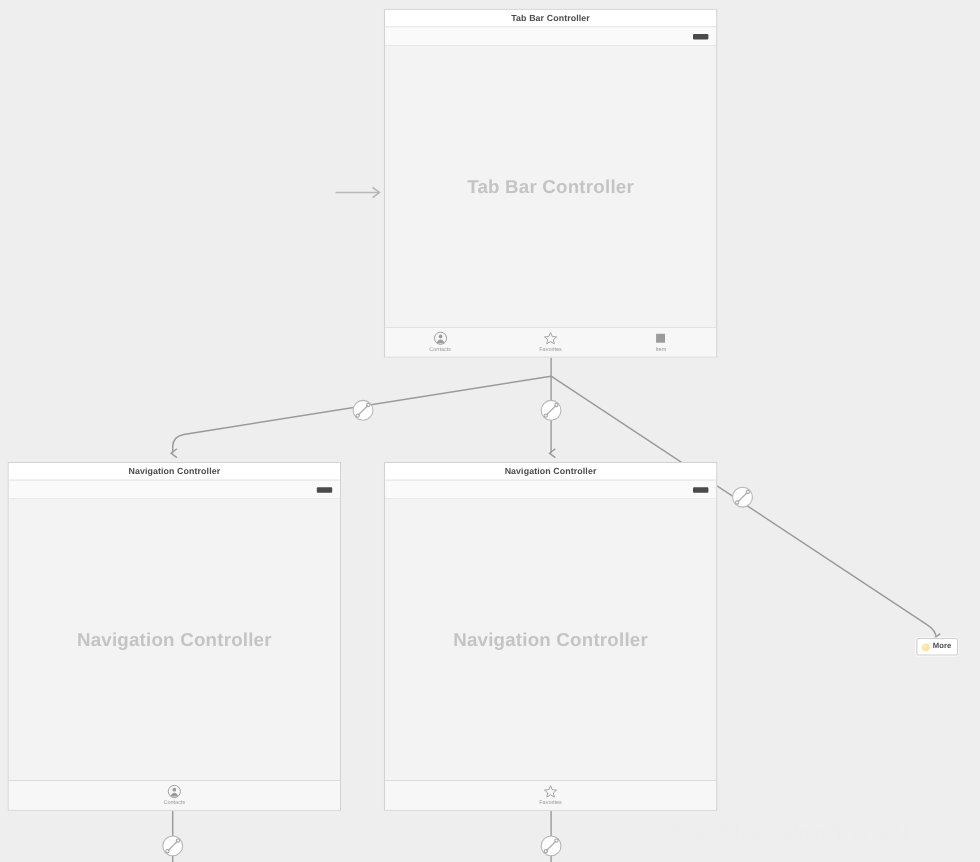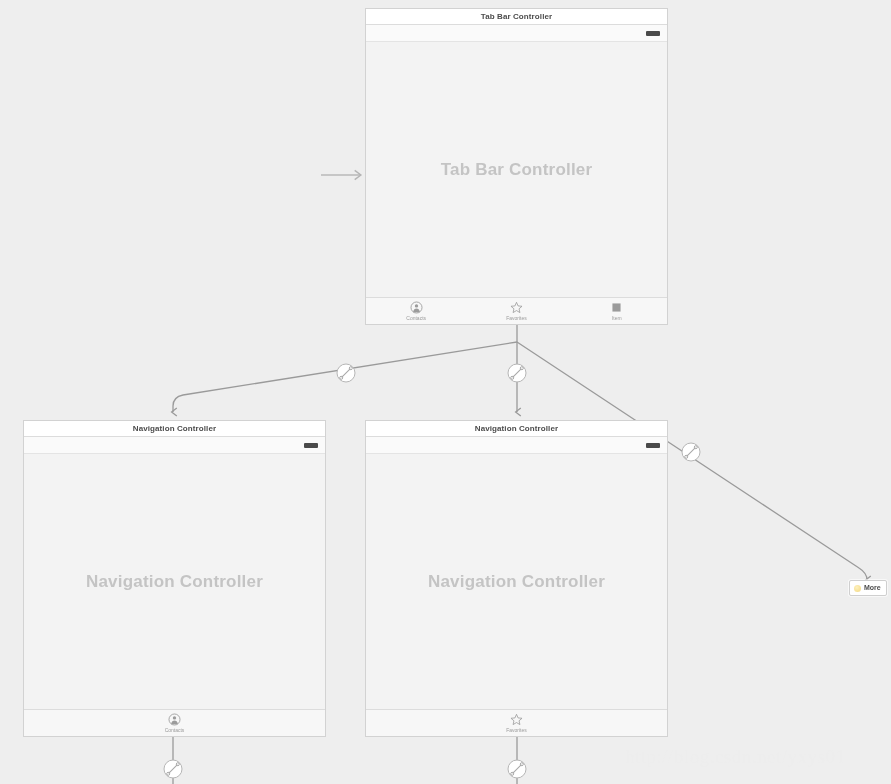--- a/index.html
+++ b/index.html
@@ -9,21 +9,21 @@
   body {
     width: 891px;
     height: 784px;
     background: #eeeeee;
     font-family: "Liberation Sans", sans-serif;
     overflow: hidden;
     position: relative;
   }
   #canvas {
     position: absolute;
-    left: 16px; top: 0;
+    left: 0; top: 0;
     width: 767px;
     height: 784px;
   }
   
   #wires {
     position: absolute;
     left: 0; top: 0;
     width: 891px;
     height: 784px;
     pointer-events: none;

